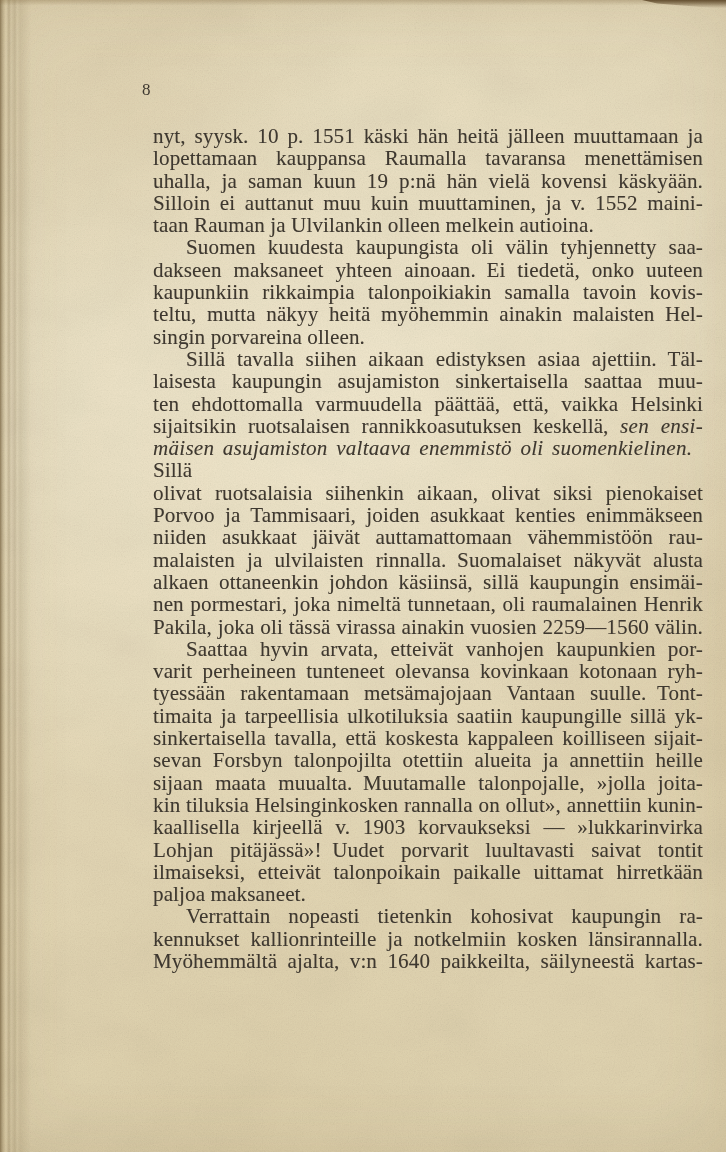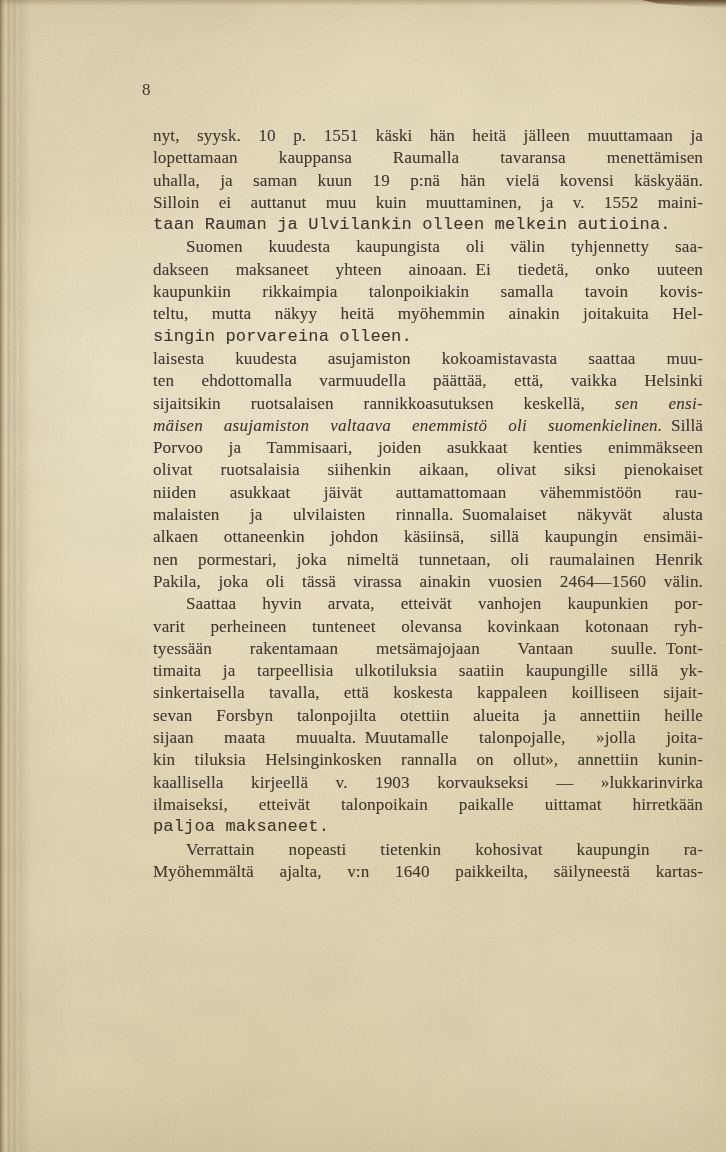--- a/index.html
+++ b/index.html
@@ -65,34 +65,33 @@
     top: 80px;
     font-size: 17px;
     color: var(--ink, #3e3830);
     letter-spacing: 0.2px;
   }
   .text-block {
     position: absolute;
     left: 153px;
     top: 125px;
     width: 550px;
-    font-size: 17px;
+    font-size: 21px;
     line-height: 22.3px;
     color: var(--ink, #3e3830);
     letter-spacing: 0.15px;
     text-shadow: 0.3px 0.3px 0.6px rgba(74,62,44,0.30);
   }
   .line {
     text-align: justify;
     text-align-last: justify;
     white-space: normal;
   }
   .line.last {
     text-align-last: left;
-    font-family: Liberation Mono, monospace;
   }
   .line.first {
     text-indent: 33px;
   }
   .line i {
     letter-spacing: 0.3px;
   }
 </style>
 </head>
 <body>
@@ -129,48 +128,51 @@
         <div class="line">nyt, syysk. 10 p. 1551 käski hän heitä jälleen muuttamaan ja</div>
         <div class="line">lopettamaan kauppansa Raumalla tavaransa menettämisen</div>
         <div class="line">uhalla, ja saman kuun 19 p:nä hän vielä kovensi käskyään.</div>
         <div class="line">Silloin ei auttanut muu kuin muuttaminen, ja v. 1552 maini-</div>
         <div class="line last">taan Rauman ja Ulvilankin olleen melkein autioina.</div>
       </div>
       <div class="para">
         <div class="line first">Suomen kuudesta kaupungista oli välin tyhjennetty saa-</div>
         <div class="line">dakseen maksaneet yhteen ainoaan. Ei tiedetä, onko uuteen</div>
         <div class="line">kaupunkiin rikkaimpia talonpoikiakin samalla tavoin kovis-</div>
-        <div class="line">teltu, mutta näkyy heitä myöhemmin ainakin joitakuita Hel-</div>
+        <div class="line">teltu, mutta näkyy heitä myöhemmin ainakin malaisten Hel-</div>
         <div class="line last">singin porvareina olleen.</div>
       </div>
       <div class="para">
-        <div class="line">laisesta kuudesta asujamiston kokoamistavasta saattaa muu-</div>
+        <div class="line first">Sillä tavalla siihen aikaan edistyksen asiaa ajettiin. Täl-</div>
+        <div class="line">laisesta kaupungin asujamiston sinkertaisella saattaa muu-</div>
         <div class="line">ten ehdottomalla varmuudella päättää, että, vaikka Helsinki</div>
         <div class="line">sijaitsikin ruotsalaisen rannikkoasutuksen keskellä, <i>sen ensi-</i></div>
         <div class="line"><i>mäisen asujamiston valtaava enemmistö oli suomenkielinen.</i> Sillä</div>
+        <div class="line">olivat ruotsalaisia siihenkin aikaan, olivat siksi pienokaiset</div>
         <div class="line">Porvoo ja Tammisaari, joiden asukkaat kenties enimmäkseen</div>
-        <div class="line">olivat ruotsalaisia siihenkin aikaan, olivat siksi pienokaiset</div>
         <div class="line">niiden asukkaat jäivät auttamattomaan vähemmistöön rau-</div>
         <div class="line">malaisten ja ulvilaisten rinnalla. Suomalaiset näkyvät alusta</div>
         <div class="line">alkaen ottaneenkin johdon käsiinsä, sillä kaupungin ensimäi-</div>
         <div class="line">nen pormestari, joka nimeltä tunnetaan, oli raumalainen Henrik</div>
-        <div class="line">Pakila, joka oli tässä virassa ainakin vuosien 2464—1560 välin.</div>
+        <div class="line">Pakila, joka oli tässä virassa ainakin vuosien 2259—1560 välin.</div>
       </div>
       <div class="para">
         <div class="line first">Saattaa hyvin arvata, etteivät vanhojen kaupunkien por-</div>
         <div class="line">varit perheineen tunteneet olevansa kovinkaan kotonaan ryh-</div>
         <div class="line">tyessään rakentamaan metsämajojaan Vantaan suulle. Tont-</div>
         <div class="line">timaita ja tarpeellisia ulkotiluksia saatiin kaupungille sillä yk-</div>
         <div class="line">sinkertaisella tavalla, että koskesta kappaleen koilliseen sijait-</div>
         <div class="line">sevan Forsbyn talonpojilta otettiin alueita ja annettiin heille</div>
         <div class="line">sijaan maata muualta. Muutamalle talonpojalle, »jolla joita-</div>
         <div class="line">kin tiluksia Helsinginkosken rannalla on ollut», annettiin kunin-</div>
         <div class="line">kaallisella kirjeellä v. 1903 korvaukseksi — »lukkarinvirka</div>
+        <div class="line">Lohjan pitäjässä»! Uudet porvarit luultavasti saivat tontit</div>
         <div class="line">ilmaiseksi, etteivät talonpoikain paikalle uittamat hirretkään</div>
         <div class="line last">paljoa maksaneet.</div>
       </div>
       <div class="para">
         <div class="line first">Verrattain nopeasti tietenkin kohosivat kaupungin ra-</div>
+        <div class="line">kennukset kallionrinteille ja notkelmiin kosken länsirannalla.</div>
         <div class="line">Myöhemmältä ajalta, v:n 1640 paikkeilta, säilyneestä kartas-</div>
       </div>
     </div>
 
 </div>
 
 </body></html>

